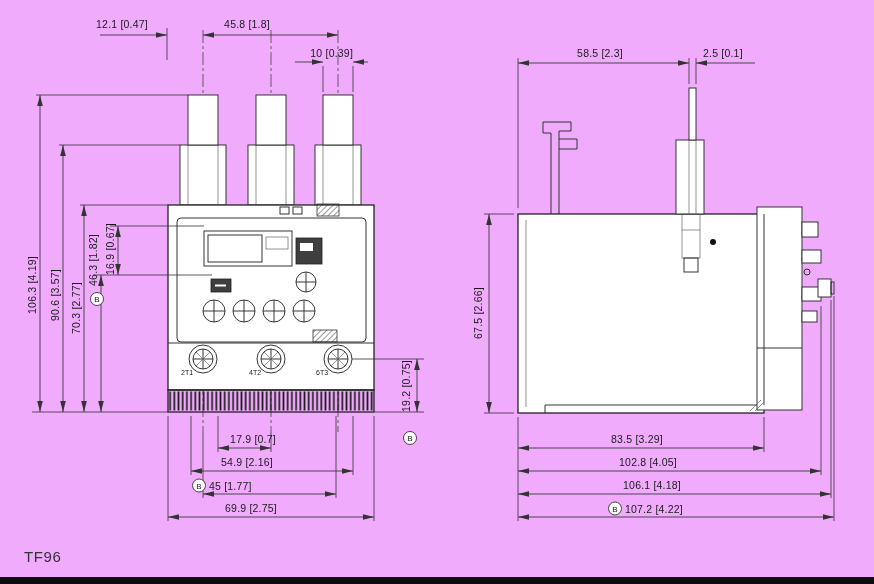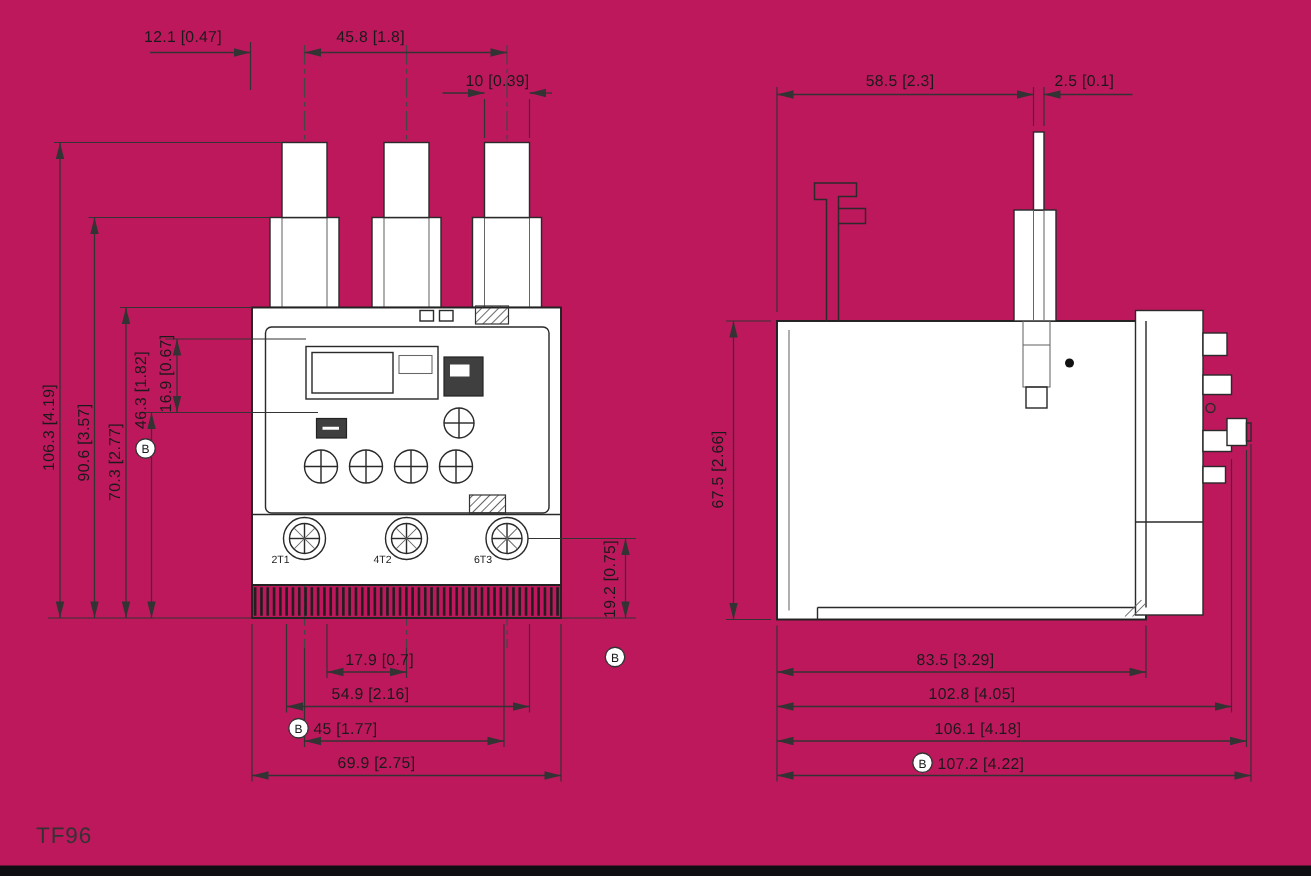--- a/index.html
+++ b/index.html
@@ -1,16 +1,16 @@
 <!DOCTYPE html>
 <html><head>
 <meta charset="utf-8">
 <style>
   html,body{margin:0;padding:0;background:#ffffff;}
-  .sheet{position:relative;width:874px;height:584px;background:#be185d;overflow:hidden;
+  .sheet{position:relative;width:874px;height:584px;background:#f0abfc;overflow:hidden;
          font-family:"Liberation Sans",sans-serif;}
   svg{display:block;}
   svg text{fill:#1a1a1a;font-family:"Liberation Sans",sans-serif;}
   .dim-text{font-size:10.5px;letter-spacing:.2px;}
   .tlabel{font-size:7px;}
   .btext{font-size:8px;}
   .title-text{font-size:15px;fill:#333;letter-spacing:.6px;}
   .outline{fill:#ffffff;stroke:#222;stroke-width:1.3;}
   .detail{fill:none;stroke:#2a2a2a;stroke-width:.95;}
   .detailw{fill:#ffffff;stroke:#2a2a2a;stroke-width:.95;}

